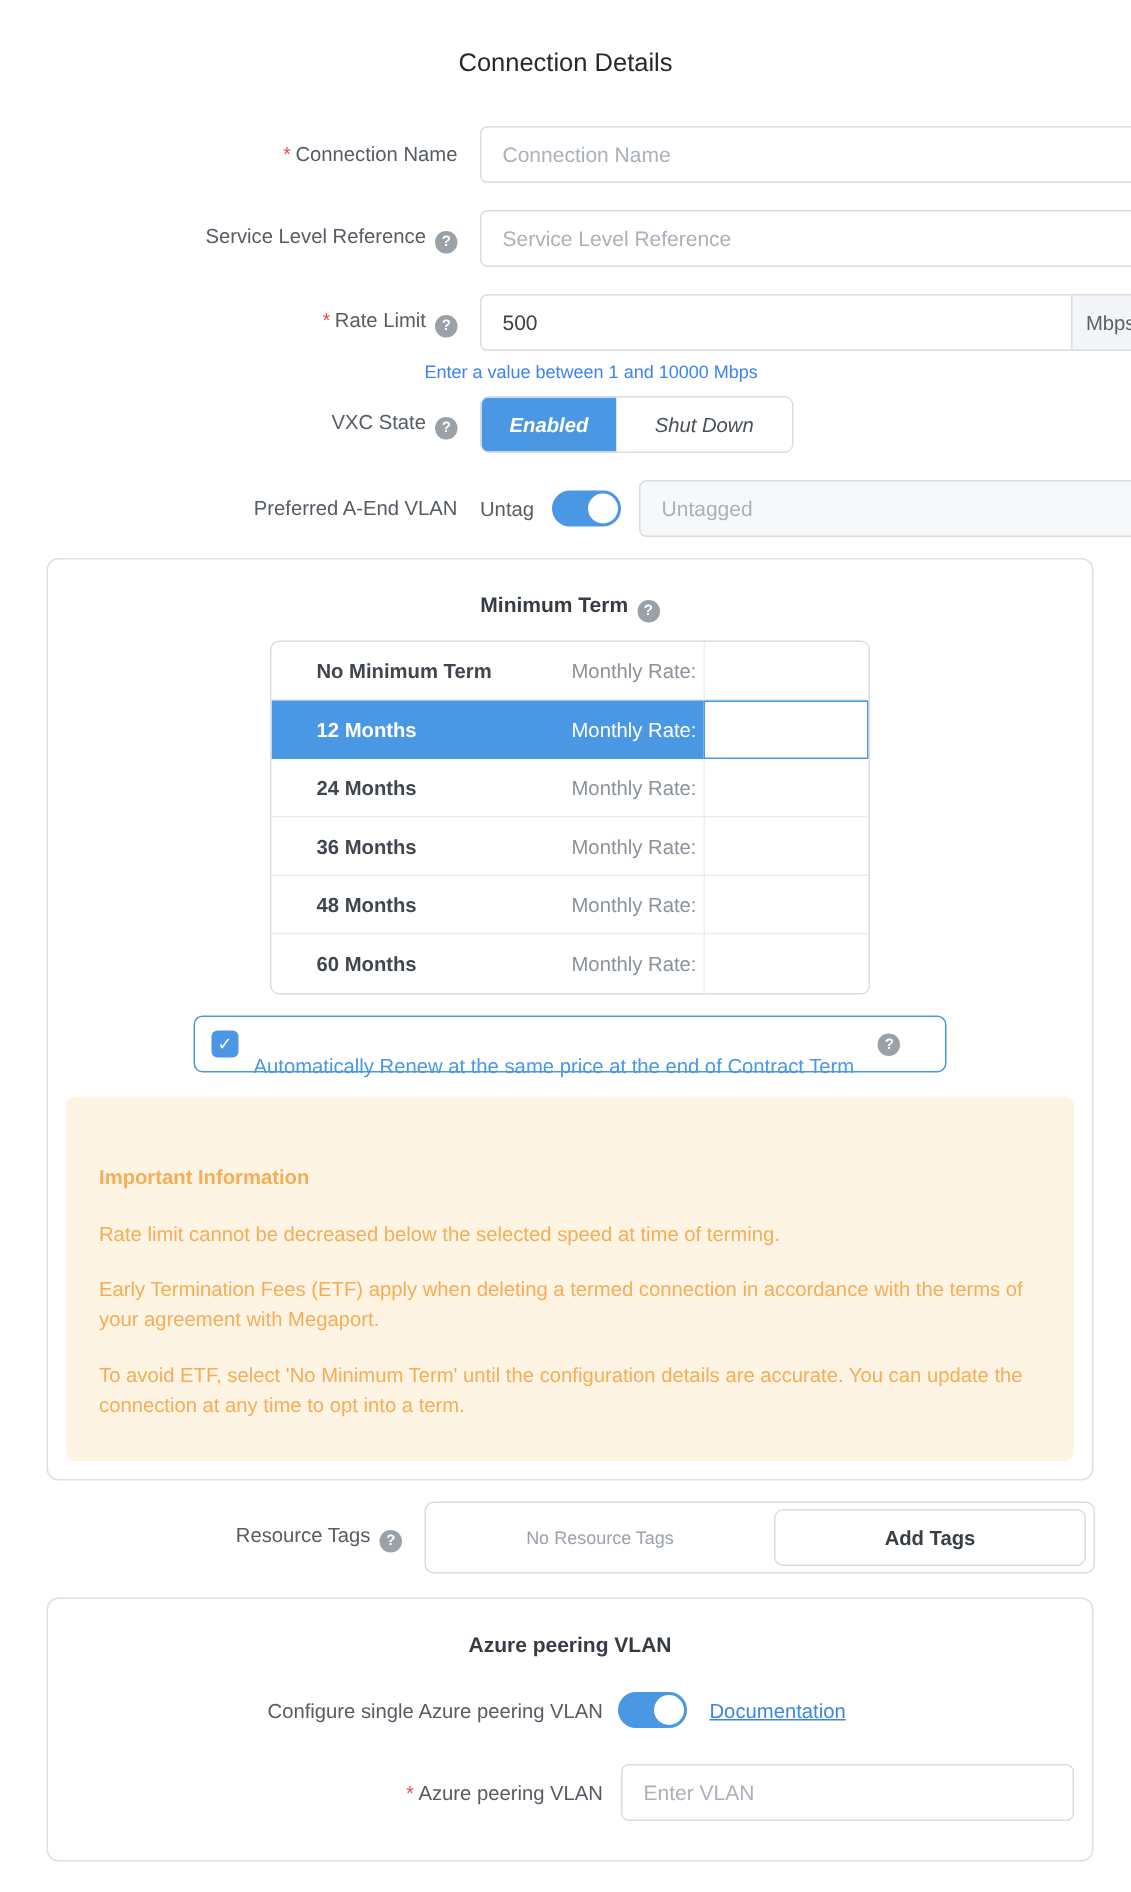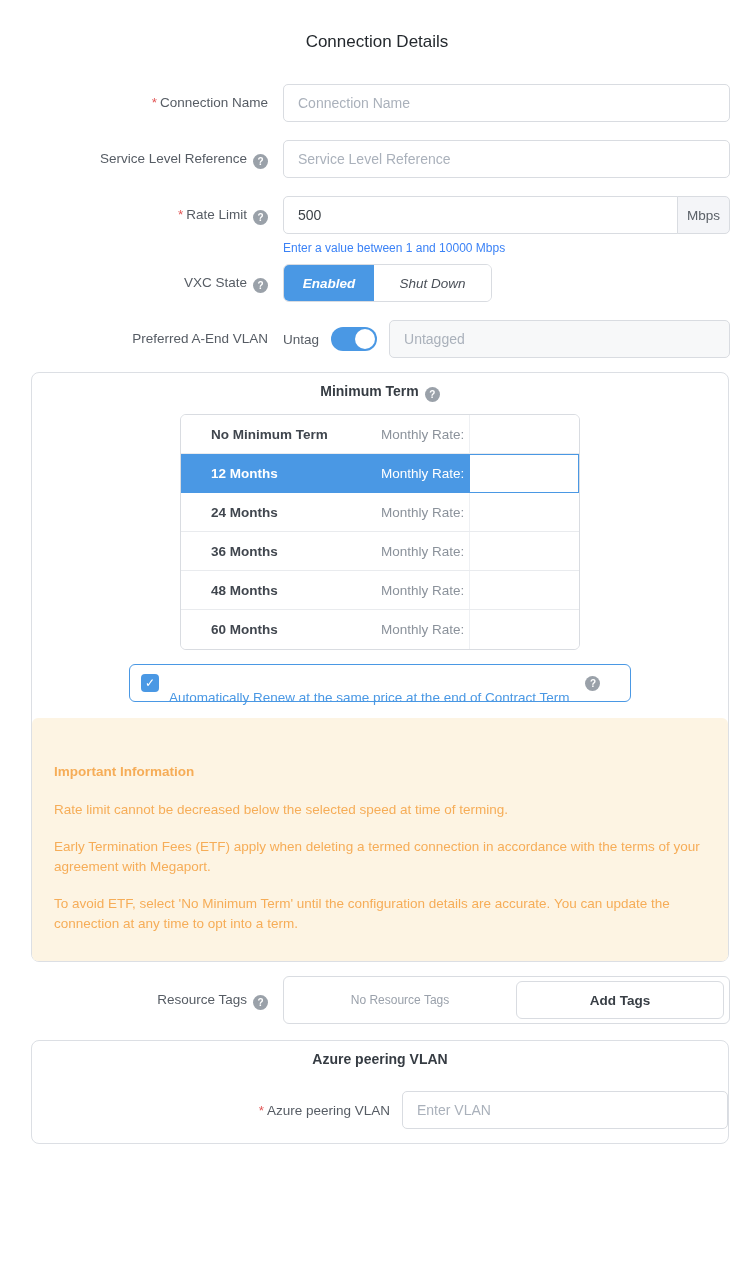--- a/index.html
+++ b/index.html
@@ -9,21 +9,21 @@
     font-family:"Liberation Sans", sans-serif;
     color:#565c64; -webkit-font-smoothing:antialiased;
   }
   .page { padding-top:32px; }
   .page-title {
     text-align:center; font-size:17px; font-weight:500; color:#24292e;
     margin:0 0 32px;
   }
 
   
-  .row { display:flex; align-items:center; margin-bottom:18px; }
+  .row { display:flex; align-items:center; margin-bottom:18px;margin-left:37px; }
   .lbl { flex:0 0 268px; text-align:right; font-size:13.5px; color:#565c64; line-height:1.3; }
   .ctl { flex:0 0 447px; margin-left:15px; display:flex; align-items:center; }
   .req { color:#e25555; margin-right:3px; }
   .help {
     display:inline-flex; align-items:center; justify-content:center;
     width:15px; height:15px; border-radius:50%;
     background:#9aa1a9; color:#fff; font-size:10px; font-weight:bold;
     margin-left:6px; vertical-align:-2px; flex:0 0 auto; cursor:pointer;
   }
   input.txt {
@@ -64,21 +64,21 @@
   .toggle .knob {
     position:absolute; top:2px; left:24px; width:20px; height:20px;
     border-radius:50%; background:#fff;
   }
   .untag-label { font-size:13.5px; color:#565c64; margin-right:12px; }
   .ctl .vlan-input { margin-left:12px; flex:1; }
 
   
   .card {
     margin:0 25px 0 31px; border:1px solid #dcdfe4; border-radius:8px;
-    background:#fff;
+    padding:12px; background:#fff;
   }
   .card-title {
     text-align:center; font-size:14px; font-weight:600; color:#363c43;
     margin:10px 0 12px;
   }
 
   
   .mt-table { width:400px; margin:0 auto; border:1px solid #d9dce1; border-radius:6px; overflow:hidden; background:#fff; }
   .mt-row { display:flex; align-items:stretch; height:39px; border-bottom:1px solid #e9ebee; font-size:13.5px; cursor:pointer; background:#fff; }
   .mt-row:last-child { border-bottom:none; }
@@ -239,20 +239,27 @@
       <div class="tags-box">
         <span class="tags-empty">No Resource Tags</span>
         <button class="add-tags">Add Tags</button>
       </div>
     </div>
   </div>
 
   <div class="card">
     <div class="card-title">Azure peering VLAN</div>
 
+    <div class="az-row">
+      <div class="az-lbl">Configure single Azure peering VLAN</div>
+      <div class="toggle">
+          <div class="knob"></div>
+        </div>
+      <a class="doc-link">Documentation</a>
+    </div>
 
     <div class="az-row last">
       <div class="az-lbl"><span class="req">*</span><span>Azure peering VLAN</span></div>
       <input class="txt" type="text" placeholder="Enter VLAN" style="">
     </div>
   </div>
 
 </div>
 
 </body></html>

